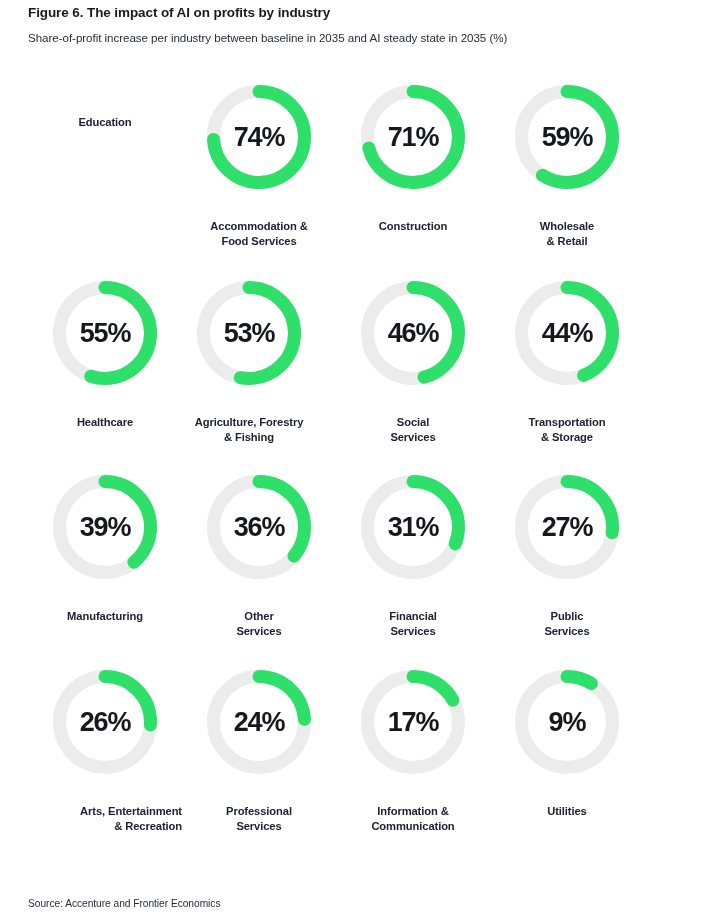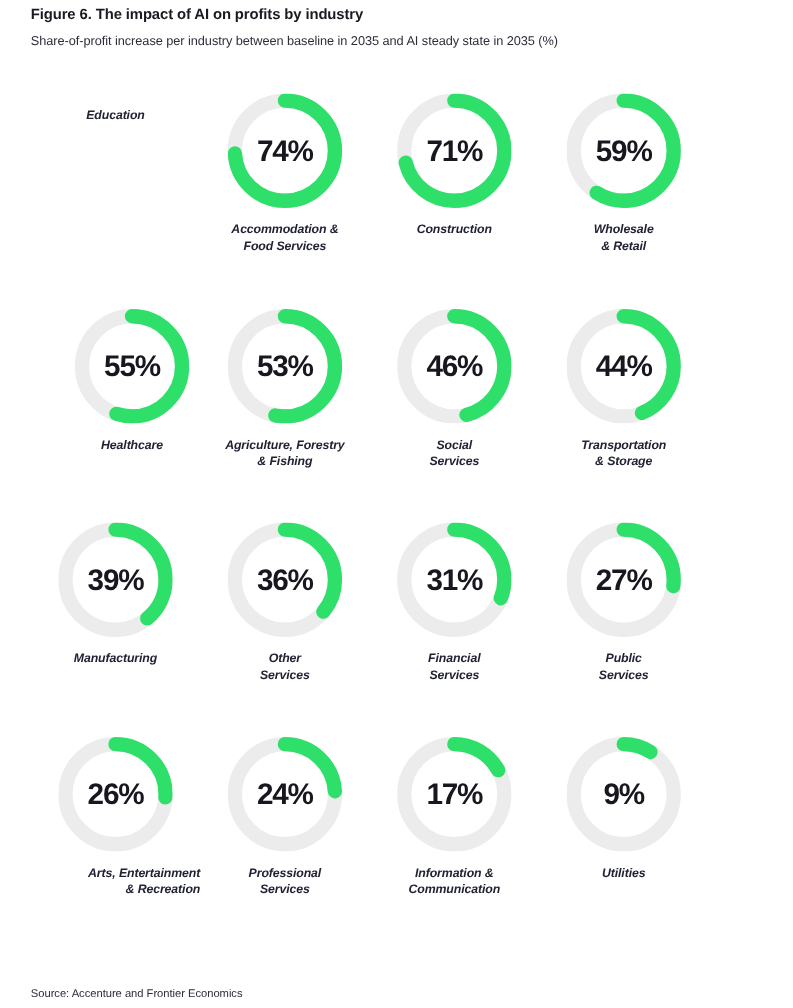--- a/index.html
+++ b/index.html
@@ -107,28 +107,27 @@
     align-items: center;
     justify-content: center;
     font-size: 27px;
     font-weight: bold;
     letter-spacing: -1.1px;
     color: #17171f;
     line-height: 1;
   }
 
   .gauge-label {
-    margin-top: 13px;
+    margin-top: 30px;
     font-size: 11.2px;
     font-weight: bold;
     line-height: 15px;
     color: #212334;
     letter-spacing: -0.1px;
     white-space: pre-line;
-    font-style: italic;
   }
 </style>
 </head>
 <body>
 
 <div id="figure-root">
 
   <div class="fig-title">Figure 6. The impact of AI on profits by industry</div>
 
   <div class="fig-subtitle">Share-of-profit increase per industry between baseline in 2035 and AI steady state in 2035 (%)</div>
@@ -162,31 +161,31 @@
         <div class="donut-wrap">
           <svg viewBox="0 0 104 104">
             <circle class="donut-track" cx="52" cy="52" r="45.5"></circle>
             <circle class="donut-arc" cx="52" cy="52" r="45.5" stroke="#2ee06a" stroke-dasharray="168.67 117.21"></circle>
           </svg>
           <div class="donut-value">59%</div>
         </div>
         <div class="gauge-label">Wholesale
 &amp; Retail</div>
       </div>
-      <div class="gauge-cell" style="left: 43px; top: 196px; text-align: center;">
+      <div class="gauge-cell" style="left: 28px; top: 196px; text-align: center;">
         <div class="donut-wrap">
           <svg viewBox="0 0 104 104">
             <circle class="donut-track" cx="52" cy="52" r="45.5"></circle>
             <circle class="donut-arc" cx="52" cy="52" r="45.5" stroke="#2ee06a" stroke-dasharray="157.24 128.65"></circle>
           </svg>
           <div class="donut-value">55%</div>
         </div>
         <div class="gauge-label">Healthcare</div>
       </div>
-      <div class="gauge-cell" style="left: 182px; top: 196px;">
+      <div class="gauge-cell" style="left: 172px; top: 196px;">
         <div class="donut-wrap">
           <svg viewBox="0 0 104 104">
             <circle class="donut-track" cx="52" cy="52" r="45.5"></circle>
             <circle class="donut-arc" cx="52" cy="52" r="45.5" stroke="#2ee06a" stroke-dasharray="151.52 134.37"></circle>
           </svg>
           <div class="donut-value">53%</div>
         </div>
         <div class="gauge-label">Agriculture, Forestry
 &amp; Fishing</div>
       </div>

